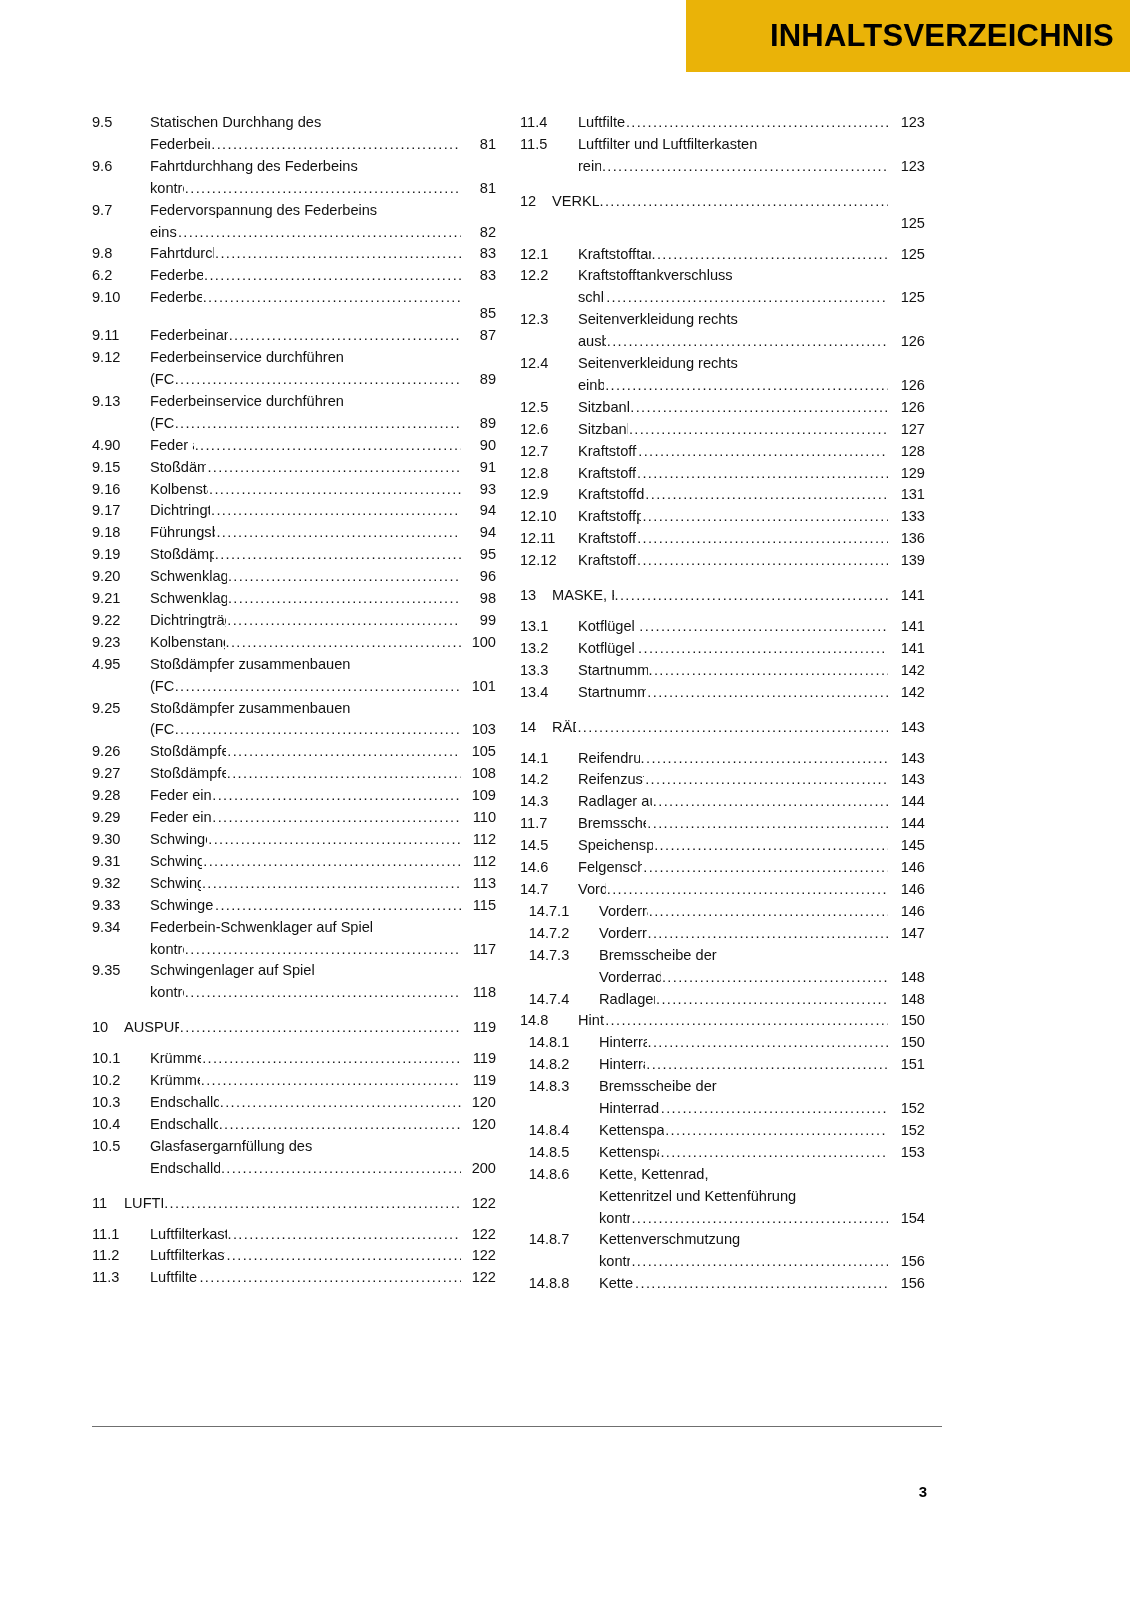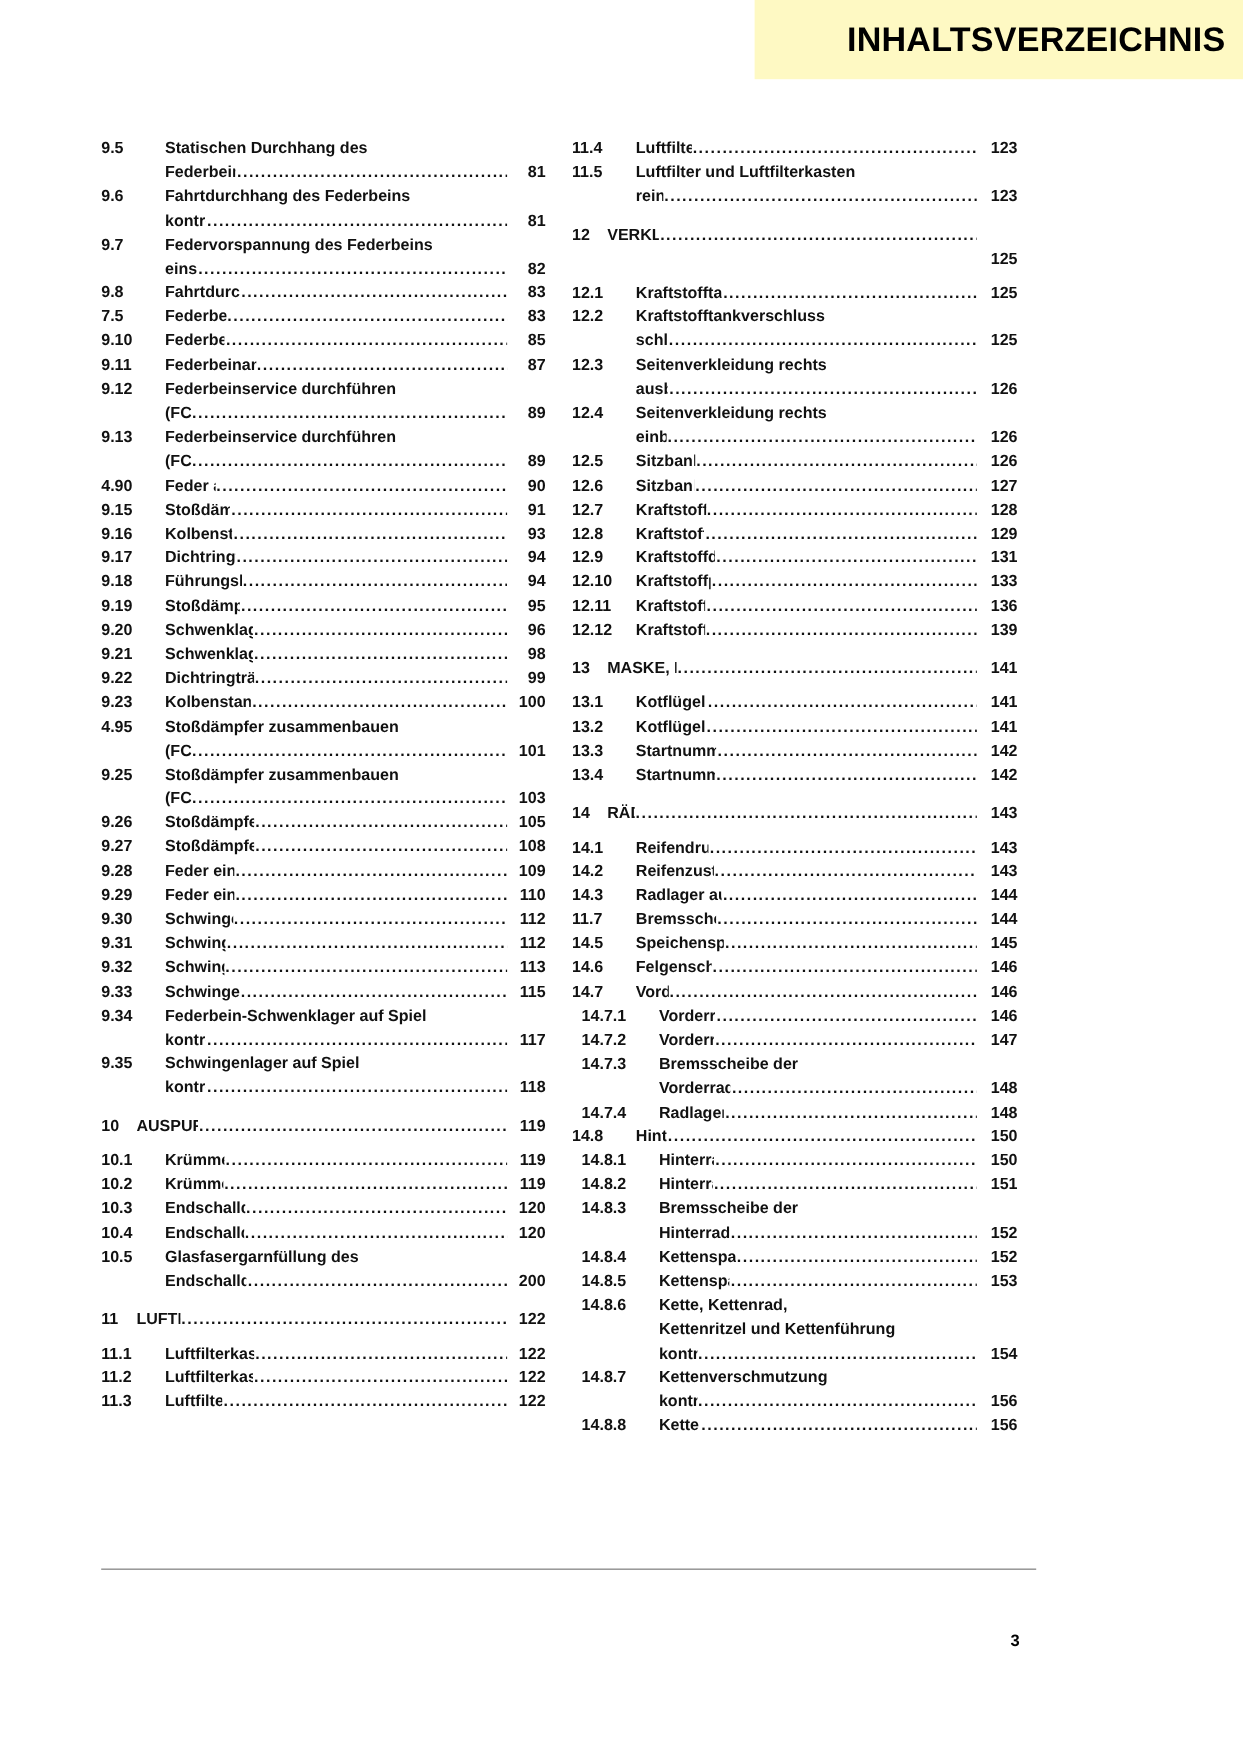--- a/index.html
+++ b/index.html
@@ -17,43 +17,42 @@
     overflow: hidden;
   }
 
   
   #header-banner {
     position: absolute;
     left: 686px;
     top: 0;
     width: 444px;
     height: 72px;
-    background: #fef9c3;
+    background: #eab308;
     display: flex;
     align-items: center;
     justify-content: flex-end;
     box-sizing: border-box;
     padding-right: 16px;
   }
   #header-title {
     font-size: 31px;
     font-weight: bold;
     letter-spacing: 0.2px;
     color: #000000;
     white-space: nowrap;
   }
 
   
   #toc-columns {
     position: absolute;
     left: 0;
-    top: 125px;
+    top: 112px;
     width: 1041px;
     height: 1260px;
-    font-weight: bold;
   }
   .toc-column {
     position: absolute;
     top: 0;
   }
   #toc-column-left  { left: 92px;  width: 404px; }
   #toc-column-right { left: 520px; width: 405px; }
 
   
   .toc-entry {
@@ -188,38 +187,38 @@
         <div class="num">9.8</div>
         <div class="body">
           <div class="line">
             <span class="txt">Fahrtdurchhang einstellen</span>
             <span class="leader">........................................................................................................................</span>
           </div>
         </div>
         <div class="pg" style="margin-top: 0px;">83</div>
       </div>
       <div class="toc-entry lvl2">
-        <div class="num">7.5</div>
+        <div class="num">6.2</div>
         <div class="body">
           <div class="line">
             <span class="txt">Federbein ausbauen</span>
             <span class="leader">........................................................................................................................</span>
           </div>
         </div>
         <div class="pg" style="margin-top: 0px;">83</div>
       </div>
       <div class="toc-entry lvl2">
         <div class="num">9.10</div>
         <div class="body">
           <div class="line">
             <span class="txt">Federbein einbauen</span>
             <span class="leader">........................................................................................................................</span>
           </div>
         </div>
-        <div class="pg" style="margin-top: 0px;">85</div>
+        <div class="pg" style="margin-top: 16px;">85</div>
       </div>
       <div class="toc-entry lvl2">
         <div class="num">9.11</div>
         <div class="body">
           <div class="line">
             <span class="txt">Federbeinanlenkung kontrollieren</span>
             <span class="leader">........................................................................................................................</span>
           </div>
         </div>
         <div class="pg" style="margin-top: 0px;">87</div>

